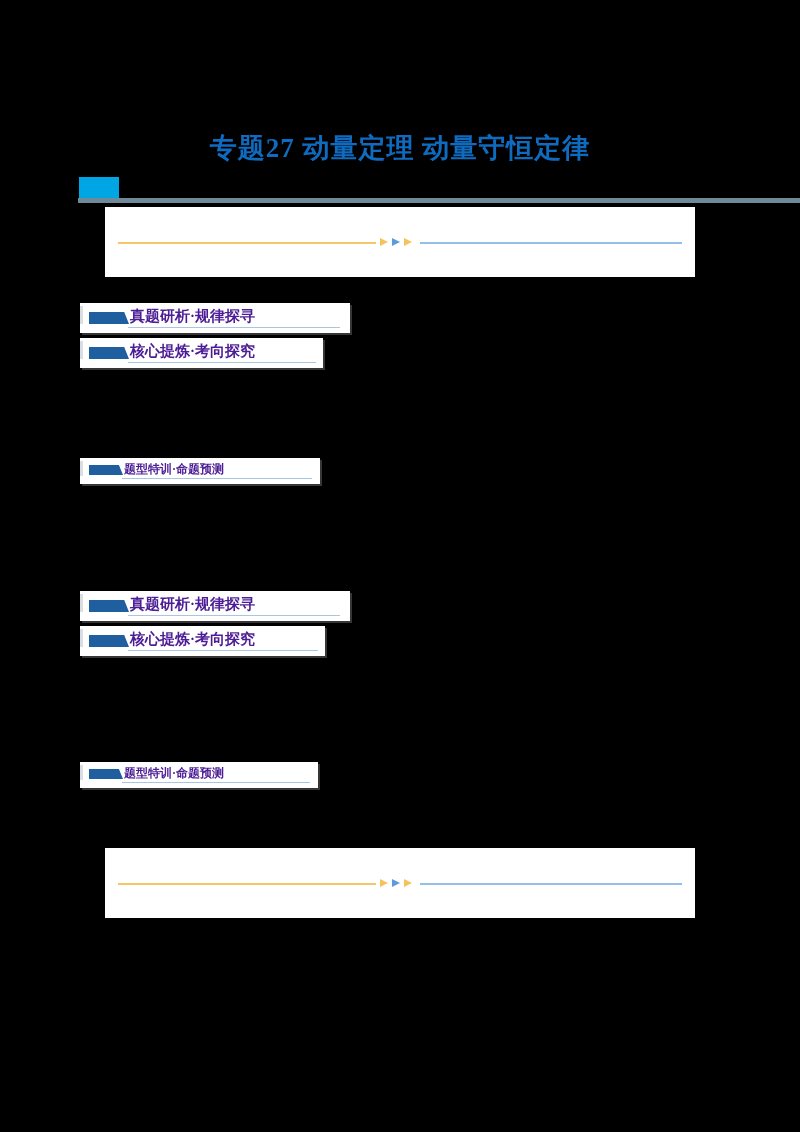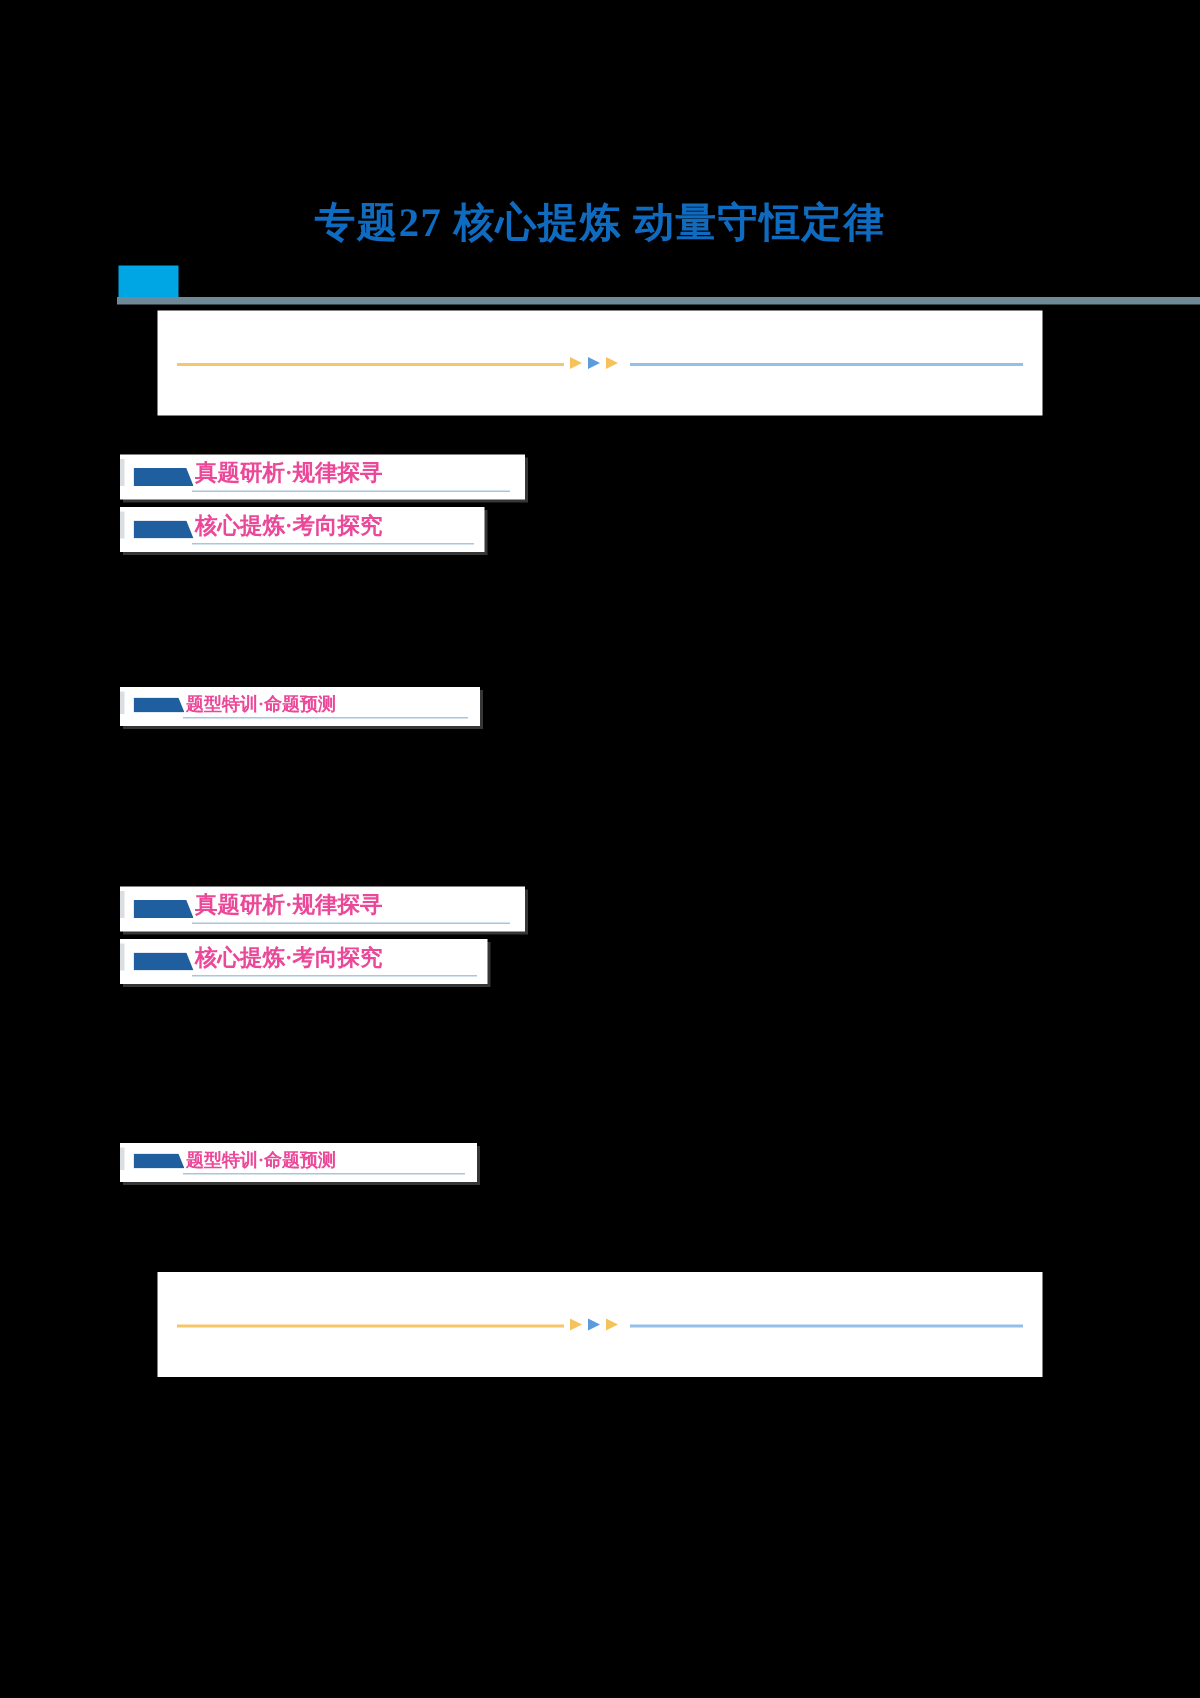--- a/index.html
+++ b/index.html
@@ -123,21 +123,21 @@
     height: 100%;
   }
   .sec-tab {
     position: absolute;
     background: #1F5FA0;
   }
   .sec-label {
     position: absolute;
     font-family: "Liberation Serif", "DejaVu Serif", serif;
     font-weight: bold;
-    color: #ec4899;
+    color: #4c1d95;
     white-space: nowrap;
   }
   .sec-underline {
     position: absolute;
     background: #A8C6E0;
     height: 1px;
   }
   .sec-leftbar {
     position: absolute;
     left: 0;
@@ -155,21 +155,21 @@
   .sz-sm .sec-tab      { left: 9px;  top: 7px;  width: 34px; height: 10px; clip-path: polygon(0 0, 88% 0, 100% 100%, 0 100%); }
   .sz-sm .sec-label    { left: 44px; top: 2px;  font-size: 12px; line-height: 18px; text-align: right; }
   .sz-sm .sec-underline{ left: 42px; top: 20px; }
   .sz-sm .sec-leftbar  { height: 15px; }
 </style>
 </head>
 <body>
 
 <div class="page">
 
-  <div class="doc-title">专题27 核心提炼 动量守恒定律</div>
+  <div class="doc-title">专题27 动量定理 动量守恒定律</div>
 
   <div class="badge">真题</div>
   <div class="top-rule"></div>
 
   <div class="divider-card top">
     <div class="divider-row">
       <span class="dv-line-left"></span>
       <span class="dv-tri t1"></span>
       <span class="dv-tri t2"></span>
       <span class="dv-tri t3"></span>

